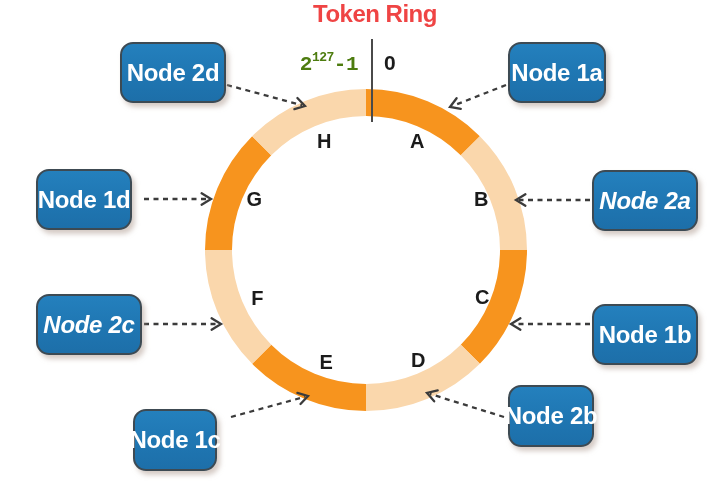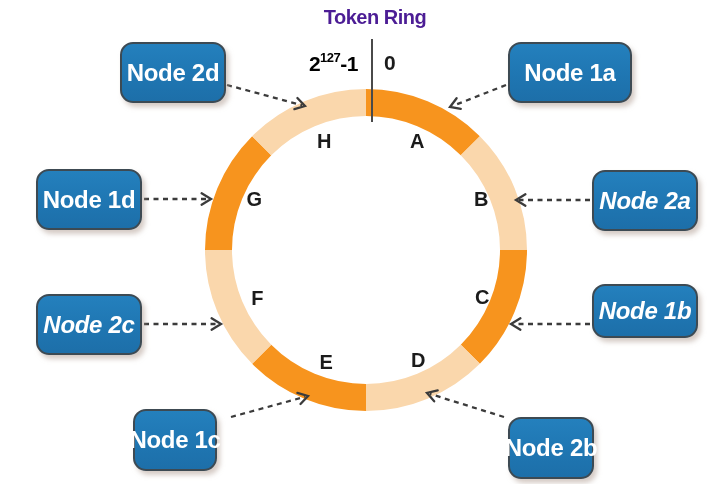--- a/index.html
+++ b/index.html
@@ -3,26 +3,26 @@
 <meta charset="utf-8">
 <style>
   html,body { margin:0; padding:0; background:#ffffff; }
   .stage {
     position:relative; width:714px; height:484px; background:#ffffff;
     font-family:"Liberation Sans", sans-serif; overflow:hidden;
     -webkit-font-smoothing:antialiased;
   }
   .stage svg { position:absolute; left:0; top:0; }
   .title {
-    position:absolute; top:6px; left:375px; transform:translateX(-50%);
-    font-size:20px; font-weight:700; color:#4c1d95; letter-spacing:-0.5px; white-space:nowrap;
+    position:absolute; top:0; left:375px; transform:translateX(-50%);
+    font-size:24px; font-weight:700; color:#ef4444; letter-spacing:-0.5px; white-space:nowrap;
   }
   .max-label {
     position:absolute; top:51px; right:356px;
-    font-size:21px; font-weight:700; color:#000000; letter-spacing:-0.5px; white-space:nowrap;
+    font-size:21px; font-weight:700; color:#4d7c0f; letter-spacing:-0.5px; white-space:nowrap;font-family:Liberation Mono, monospace;
   }
   .max-label sup { font-size:13px; position:relative; top:-1px; font-weight:700; }
   .min-label {
     position:absolute; top:51px; left:384px;
     font-size:21px; font-weight:700; color:#1b1b1b;
   }
   .node-box {
     position:absolute; display:flex; align-items:center; justify-content:center;
     border-radius:13px; border:2.5px solid #3d4a53; box-sizing:border-box;
     background:linear-gradient(180deg, #2480bd 0%, #1f76b2 55%, #1d6fa9 100%);
@@ -95,35 +95,35 @@
   <div class="title">Token Ring</div>
 
   <div class="max-label"><span>2</span><sup>127</sup><span>-1</span></div>
 
   <div class="min-label">0</div>
 
   <div id="nodes">
       <div class="node-box" style="left: 120px; top: 42px; width: 106px; height: 61px;">
         <span>Node 2d</span>
       </div>
-      <div class="node-box" style="left: 508px; top: 42px; width: 124px; height: 61px;">
+      <div class="node-box" style="left: 508px; top: 42px; width: 98px; height: 61px;">
         <span>Node 1a</span>
       </div>
-      <div class="node-box" style="left: 36px; top: 169px; width: 106px; height: 61px;">
+      <div class="node-box" style="left: 36px; top: 169px; width: 96px; height: 61px;">
         <span>Node 1d</span>
       </div>
       <div class="node-box" style="left: 592px; top: 170px; width: 106px; height: 61px; font-style: italic;">
         <span>Node 2a</span>
       </div>
       <div class="node-box" style="left: 36px; top: 294px; width: 106px; height: 61px; font-style: italic;">
         <span>Node 2c</span>
       </div>
-      <div class="node-box" style="left: 592px; top: 284px; width: 106px; height: 54px; font-style: italic;">
+      <div class="node-box" style="left: 592px; top: 304px; width: 106px; height: 61px;">
         <span>Node 1b</span>
       </div>
       <div class="node-box" style="left: 133px; top: 409px; width: 84px; height: 62px; justify-content: center;">
         <span>Node 1c</span>
       </div>
-      <div class="node-box" style="left: 508px; top: 417px; width: 86px; height: 62px;">
+      <div class="node-box" style="left: 508px; top: 385px; width: 86px; height: 62px;">
         <span>Node 2b</span>
       </div>
     </div>
 </div>
 
 </body></html>

